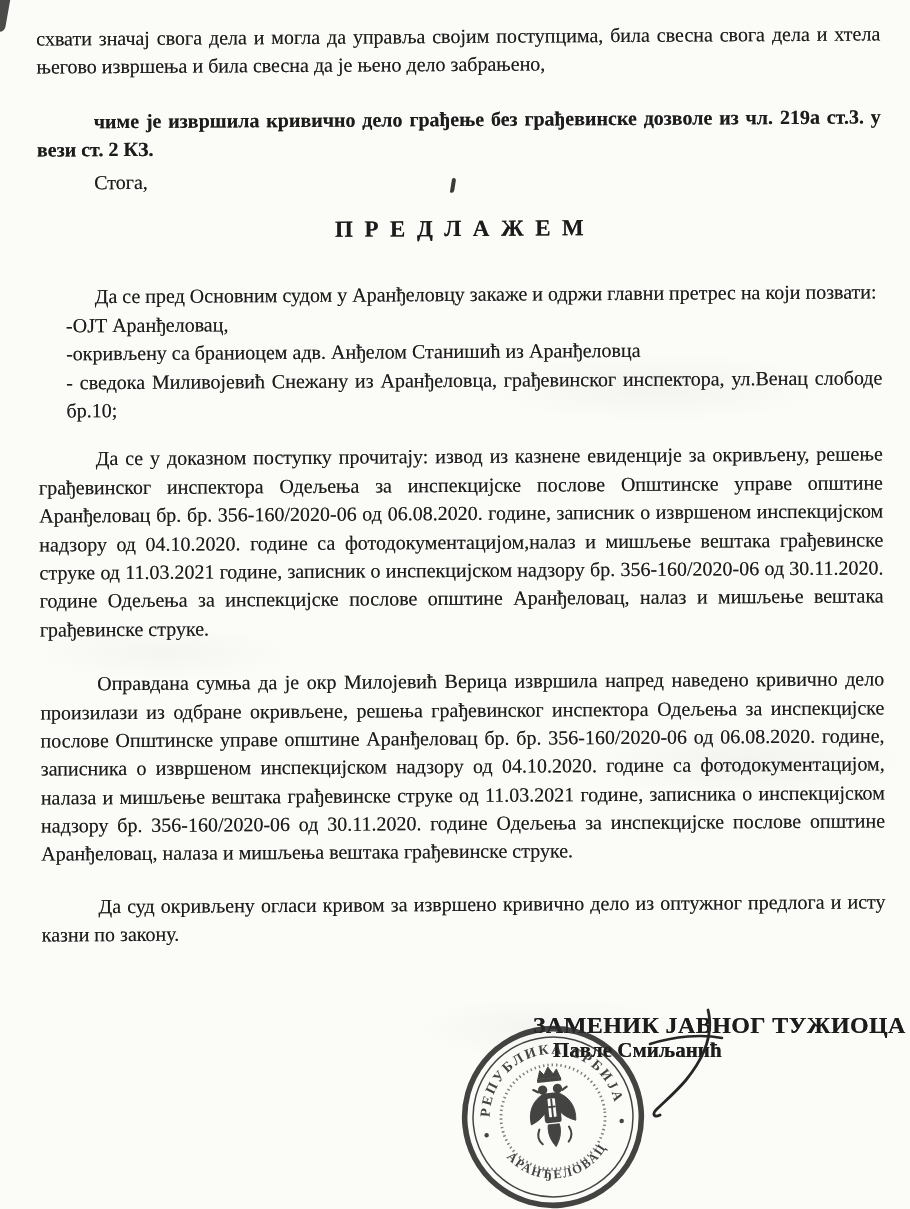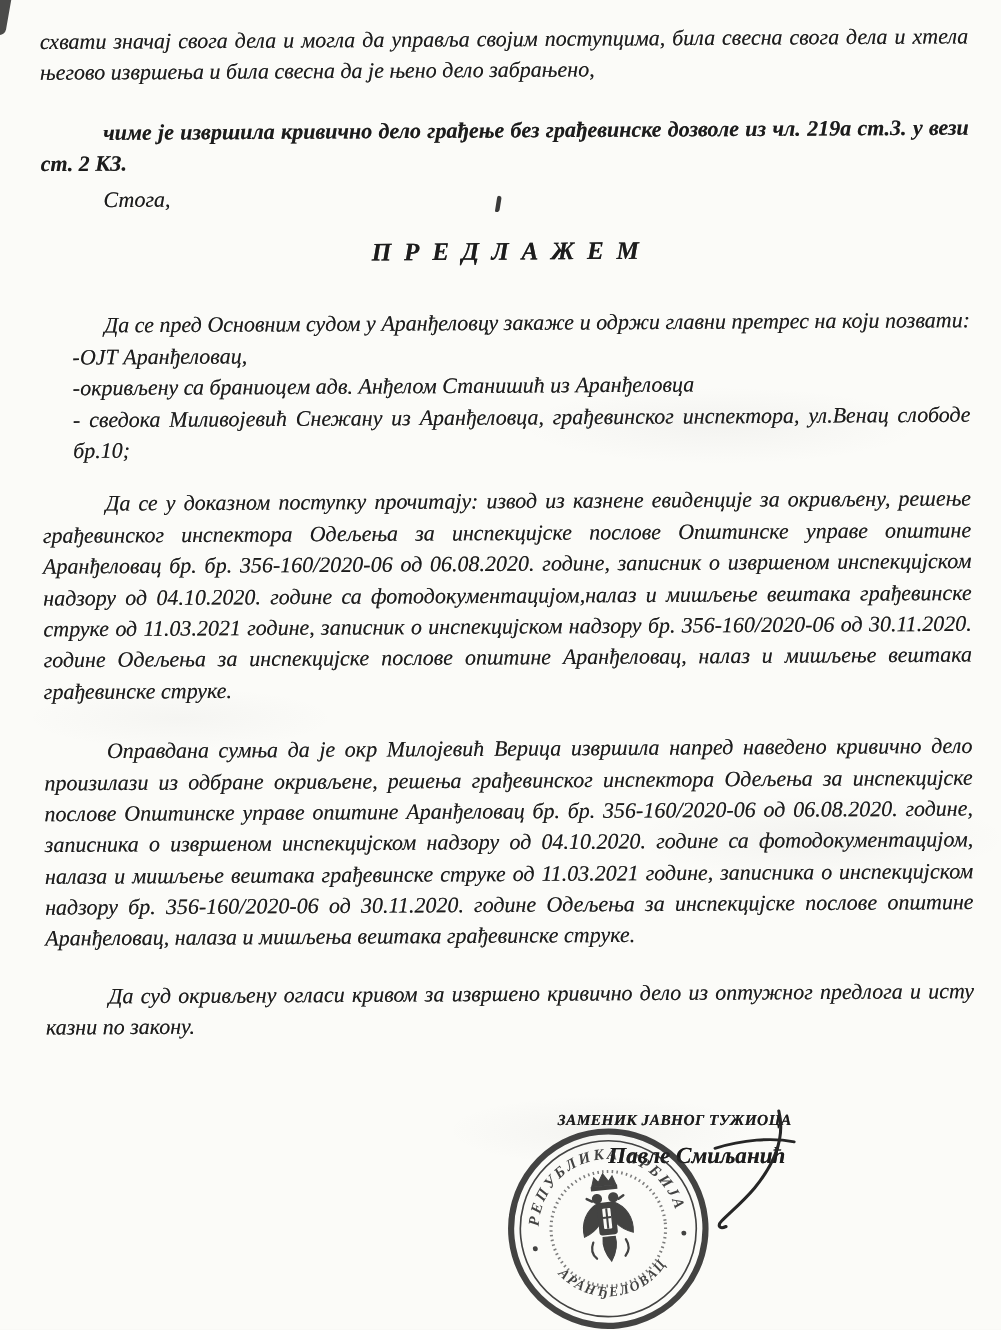--- a/index.html
+++ b/index.html
@@ -10,21 +10,20 @@
     margin: 0 auto;
     background-color: #fbfbf8;
     background-image:
       radial-gradient(ellipse 260px 50px at 72% 32%, rgba(110,110,110,0.055), transparent 70%),
       radial-gradient(ellipse 200px 40px at 18% 54%, rgba(110,110,110,0.045), transparent 70%),
       radial-gradient(ellipse 240px 55px at 82% 63%, rgba(110,110,110,0.06), transparent 70%),
       radial-gradient(ellipse 200px 45px at 60% 85%, rgba(110,110,110,0.05), transparent 70%);
     overflow: hidden;
     font-family: "Liberation Serif", "DejaVu Serif", serif;
     color: #1c1c1c;
-    font-style: italic;
   }
   .scan-tilt {
     transform: rotate(-0.35deg);
     transform-origin: 50% 0;
     padding: 22px 30px 0 36px;
   }
   .para {
     margin: 0;
     font-size: 20px;
     line-height: 1.42;
@@ -52,22 +51,22 @@
   }
   .summon-item {
     margin: 0 0 0 28px;
     font-size: 20px;
     line-height: 1.42;
     text-align: justify;
     text-shadow: 0 0 0.5px rgba(25,25,25,0.6);
   }
   .sig-title {
     position: absolute;
-    left: 507px; top: 1012px;
-    font-size: 14px;
+    left: 533px; top: 1012px;
+    font-size: 24px;
     font-weight: bold;
     letter-spacing: 0.4px;
     white-space: nowrap;
     z-index: 2;
     text-shadow: 0 0 0.6px rgba(25,25,25,0.8);
   }
   .sig-name {
     position: absolute;
     left: 553px; top: 1038px;
     font-size: 21px;

